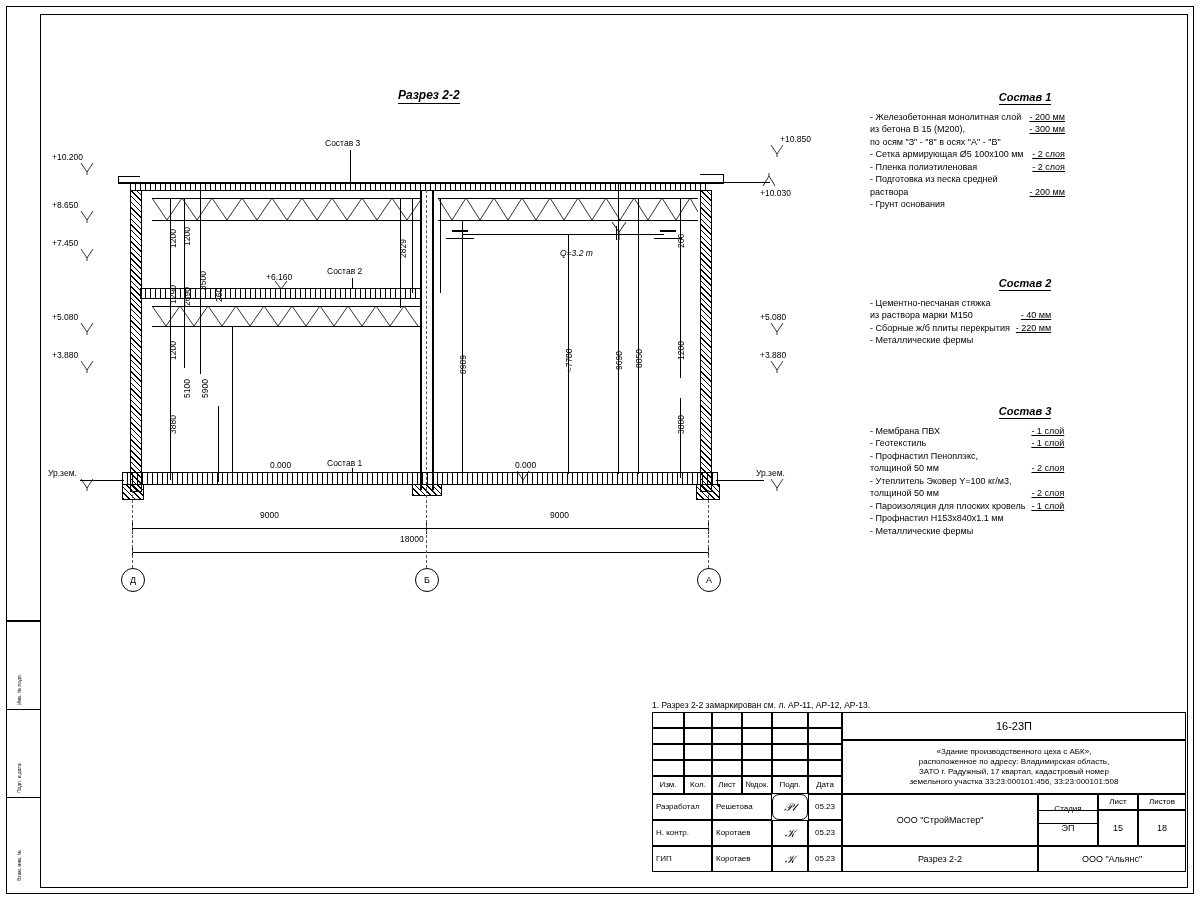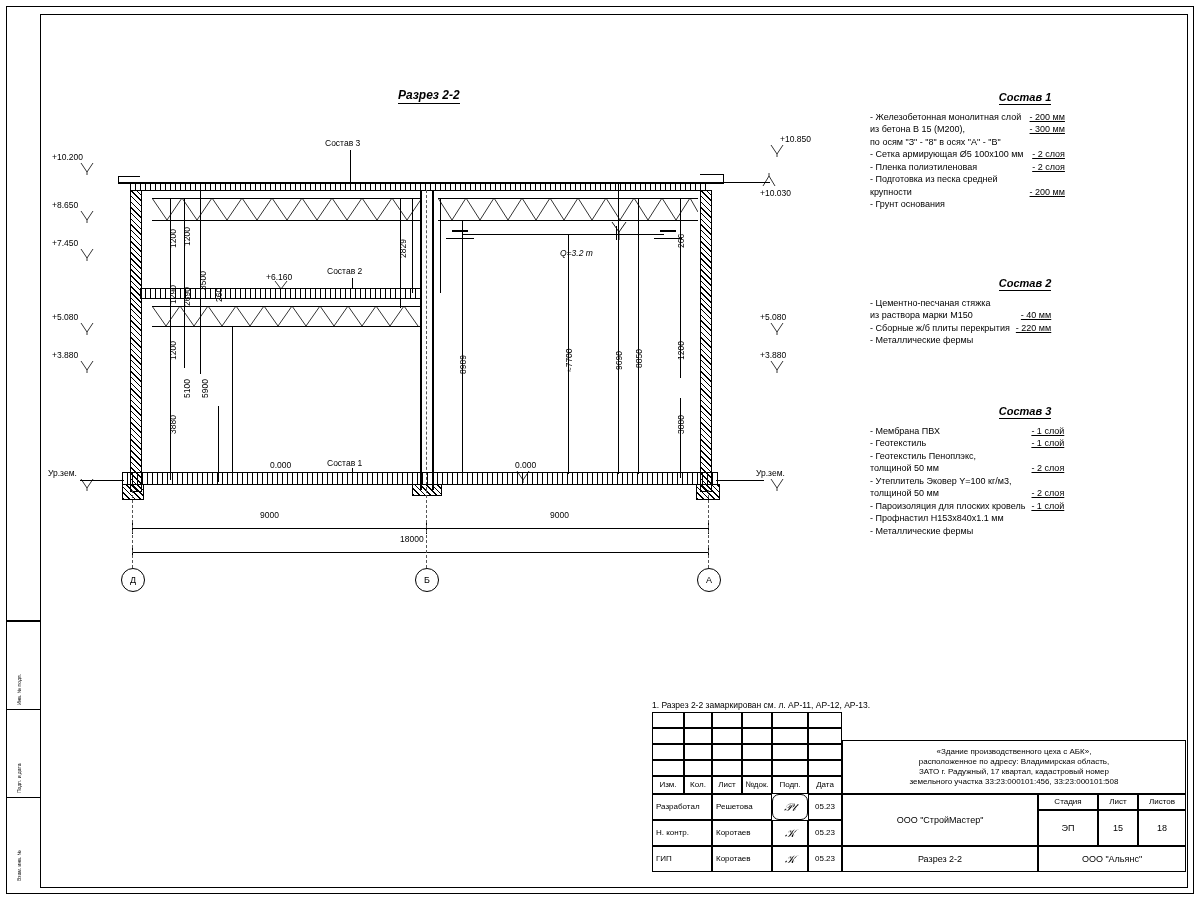--- a/index.html
+++ b/index.html
@@ -337,21 +337,21 @@
           </tr>
       <tr>
             <td>- Пленка полиэтиленовая</td>
             <td class="val">-  2 слоя</td>
           </tr>
       <tr>
             <td>- Подготовка из песка средней</td>
             <td class="val"></td>
           </tr>
       <tr>
-            <td>   крупности</td>
+            <td>   раствора</td>
             <td class="val">- 200 мм</td>
           </tr>
       <tr>
             <td>- Грунт основания</td>
             <td class="val"></td>
           </tr>
     </tbody>
       </table>
   </div>
 
@@ -385,21 +385,21 @@
       <tbody>
           <tr>
             <td>- Мембрана ПВХ</td>
             <td class="val">- 1 слой</td>
           </tr>
       <tr>
             <td>- Геотекстиль</td>
             <td class="val">- 1 слой</td>
           </tr>
       <tr>
-            <td>- Геотекстиль Пеноплэкс,</td>
+            <td>- Профнастил Пеноплэкс,</td>
             <td class="val"></td>
           </tr>
       <tr>
             <td>   толщиной 50 мм</td>
             <td class="val">- 2 слоя</td>
           </tr>
       <tr>
             <td>- Утеплитель Эковер Y=100 кг/м3,</td>
             <td class="val"></td>
           </tr>
@@ -476,34 +476,35 @@
       </div>
     <div class="cell" style="left:156px;top:108px;width:34px;height:26px;">05.23</div>
 
     <div class="cell l" style="left:0;top:134px;width:60px;height:26px;">ГИП</div>
     <div class="cell l" style="left:60px;top:134px;width:60px;height:26px;">Коротаев</div>
     <div class="cell" style="left:120px;top:134px;width:36px;height:26px;">
         <span class="sig">𝒦</span>
       </div>
     <div class="cell" style="left:156px;top:134px;width:34px;height:26px;">05.23</div>
 
+    <div class="cell big" style="left:190px;top:0;width:344px;height:28px;">16-23П</div>
 
     <div class="cell" style="left:190px;top:28px;width:344px;height:54px;justify-content:center;">
       <div style="width:100%;">
         <div>«Здание производственного цеха с АБК»,</div>
         <div>расположенное по адресу: Владимирская область,</div>
         <div>ЗАТО г. Радужный, 17 квартал, кадастровый номер</div>
         <div>земельного участка 33:23:000101:456, 33:23:000101:508</div>
       </div>
     </div>
 
     <div class="cell c9" style="left:190px;top:82px;width:196px;height:52px;">ООО "СтройМастер"</div>
     <div class="cell c9" style="left:190px;top:134px;width:196px;height:26px;">Разрез 2-2</div>
 
-    <div class="cell" style="left:386px;top:82px;width:60px;height:16px;">Стадия</div>
+    <div class="cell" style="left:386px;top:82px;width:60px;height:30px;">Стадия</div>
     <div class="cell" style="left:446px;top:82px;width:40px;height:16px;">Лист</div>
     <div class="cell" style="left:486px;top:82px;width:48px;height:16px;">Листов</div>
 
     <div class="cell c9" style="left:386px;top:98px;width:60px;height:36px;">ЭП</div>
     <div class="cell c9" style="left:446px;top:98px;width:40px;height:36px;">15</div>
     <div class="cell c9" style="left:486px;top:98px;width:48px;height:36px;">18</div>
 
     <div class="cell c9" style="left:386px;top:134px;width:148px;height:26px;">ООО "Альянс"</div>
   </div>
 

